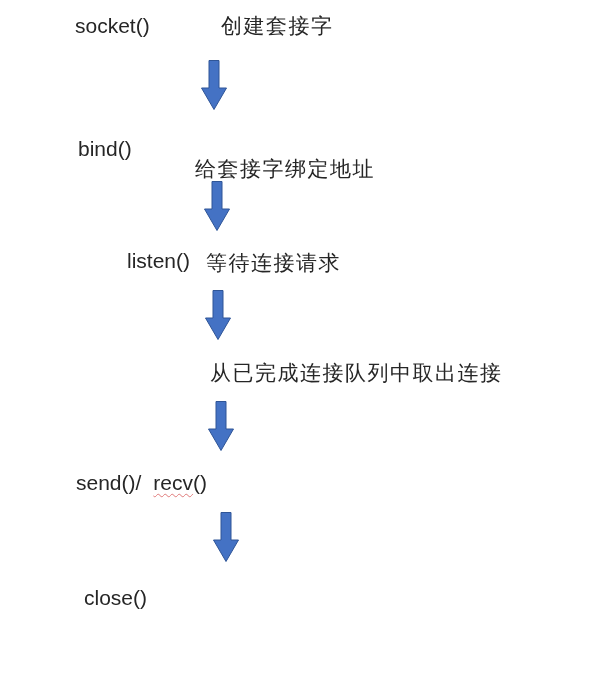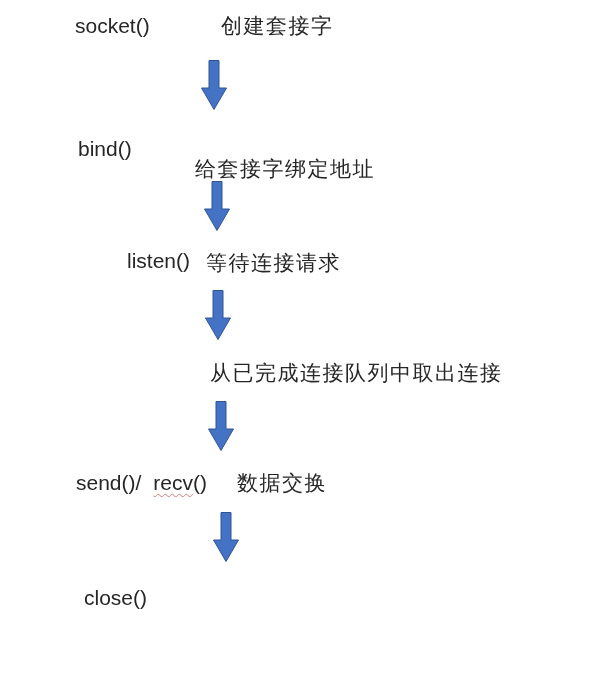--- a/index.html
+++ b/index.html
@@ -86,21 +86,20 @@
 
   <span class="label desc" id="desc-3">从已完成连接队列中取出连接</span>
 
   <svg class="arrow" id="arr-3" viewBox="0 0 26 50" aria-hidden="true">
     <polygon points="8,0.5 18,0.5 18,28 25.5,28 13,49.5 0.5,28 8,28" stroke-width="1" fill="#4472C4" stroke="#2F5597"></polygon>
   </svg>
 
   <span class="label" id="fn-4">
     <span>send()/</span><span class="squiggle">recv</span><span>()</span>
   </span>
-  <span class="label desc" id="desc-4">数据交换</span>
 
   <svg class="arrow" id="arr-4" viewBox="0 0 26 50" aria-hidden="true">
     <polygon points="8,0.5 18,0.5 18,28 25.5,28 13,49.5 0.5,28 8,28" stroke-width="1" fill="#4472C4" stroke="#2F5597"></polygon>
   </svg>
 
   <span class="label" id="fn-5">close()</span>
 
 </div>
 
 </body></html>

